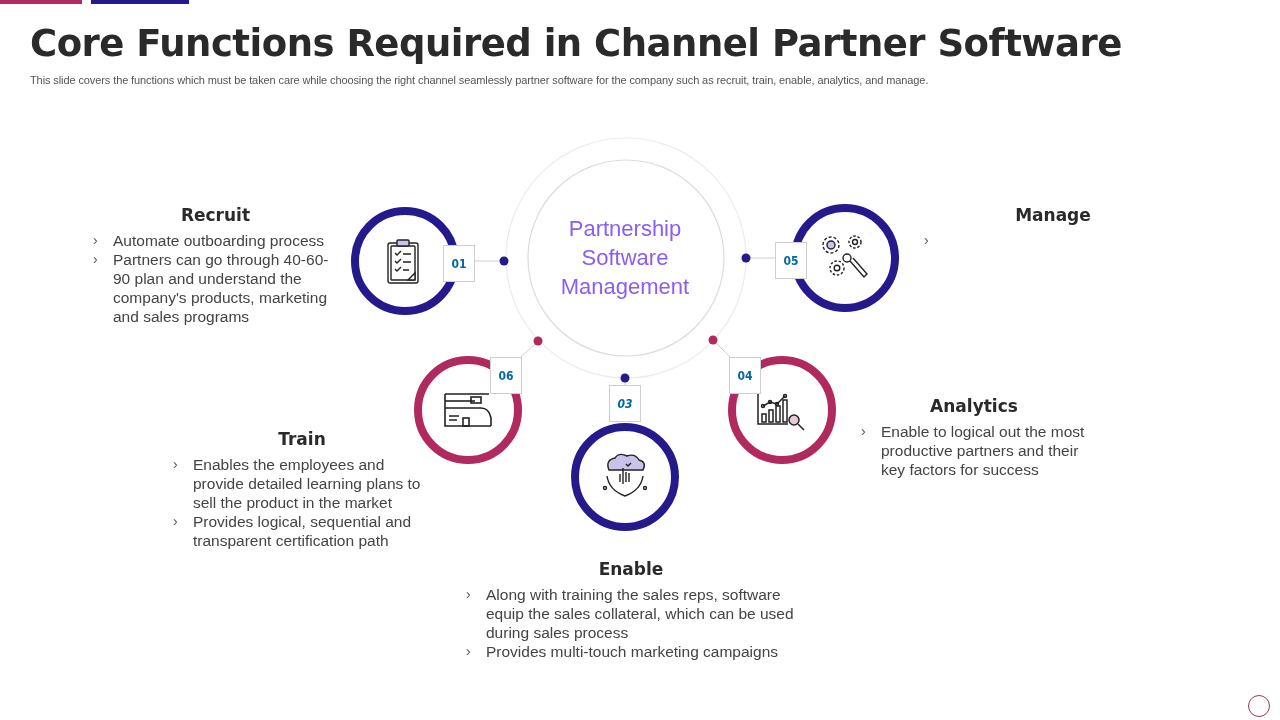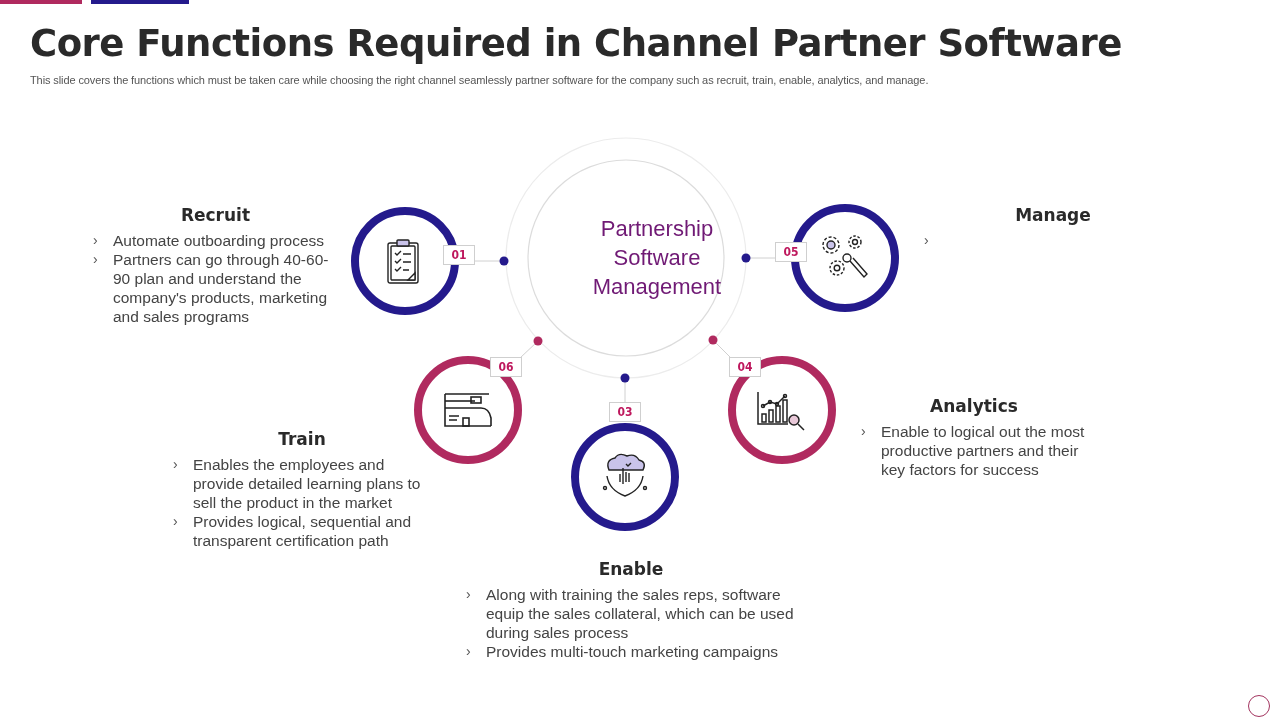--- a/index.html
+++ b/index.html
@@ -5,25 +5,25 @@
   html, body { margin:0; padding:0; }
   body { width:1280px; height:720px; position:relative; background:#ffffff; overflow:hidden;
          font-family:"Liberation Sans", sans-serif; color:#3a3a3a; }
   .bar { position:absolute; top:0; height:4px; }
   .bar-pink { left:0; width:82px; background:#b02a5f; }
   .bar-navy { left:91px; width:98px; background:#241a8c; }
   .title { position:absolute; left:30px; top:22px; font-family:"DejaVu Sans", sans-serif; font-size:37px;
            font-weight:bold; color:#2a2a2a; letter-spacing:-0.5px; white-space:nowrap; }
   .subtitle { position:absolute; left:30px; top:74px; font-size:11px; color:#555; white-space:nowrap; letter-spacing:-0.1px; }
   svg.diagram { position:absolute; left:0; top:0; }
-  .numbox { position:absolute; width:32px; height:20px; background:#fff; border:1px solid #cfcfcf;
+  .numbox { position:absolute; width:32px; height:37px; background:#fff; border:1px solid #cfcfcf;
             font-family:"DejaVu Sans Condensed","DejaVu Sans", sans-serif; font-weight:bold; font-size:12px;
-            color:#be185d; display:flex; align-items:center; justify-content:center; box-sizing:border-box; }
+            color:#0369a1; display:flex; align-items:center; justify-content:center; box-sizing:border-box; }
   .center-label { position:absolute; left:530px; top:214px; width:190px; text-align:center;
-                  font-size:22px; line-height:29px; color:#701a75;padding-left:32px; }
+                  font-size:22px; line-height:29px; color:#8b5cf6; }
   .block { position:absolute; }
   .block h3 { margin:0 0 6px 0; font-family:"DejaVu Sans", sans-serif; font-size:17px; font-weight:bold; color:#2a2a2a; text-align:center; }
   .block ul { list-style:none; margin:0; padding:0; }
   .block li { position:relative; padding-left:20px; font-size:15.5px; line-height:19px; color:#444; }
   .block li .chev { position:absolute; left:0; top:0; font-size:14px; color:#555; }
   .corner { position:absolute; left:1248px; top:695px; width:22px; height:22px; border:1.3px solid #a3345f; border-radius:50%; box-sizing:border-box; }
 </style>
 </head>
 <body>
 
@@ -105,21 +105,21 @@
     <circle cx="35" cy="8" r="2.5"></circle>
     <circle cx="17" cy="34" r="7" stroke-dasharray="2.5 1.8"></circle>
     <circle cx="17" cy="34" r="2.8"></circle>
     <circle cx="27" cy="24" r="4"></circle>
     <path d="M30 27 l14 16 l3 -3 l-14 -16"></path>
   </g>
 </svg>
 
 <div class="numbox" style="left:443px;top:245px;">01</div>
 <div class="numbox" style="left:490px;top:357px;">06</div>
-<div class="numbox" style="left:609px;top:402px;">03</div>
+<div class="numbox" style="left:609px;top:385px;font-style:italic;">03</div>
 <div class="numbox" style="left:729px;top:357px;">04</div>
 <div class="numbox" style="left:775px;top:242px;">05</div>
 
 <div class="center-label">
   <div>Partnership</div>
   <div>Software</div>
   <div>Management</div>
 </div>
 
 <div class="block" style="left:93px;top:205px;width:245px;">

